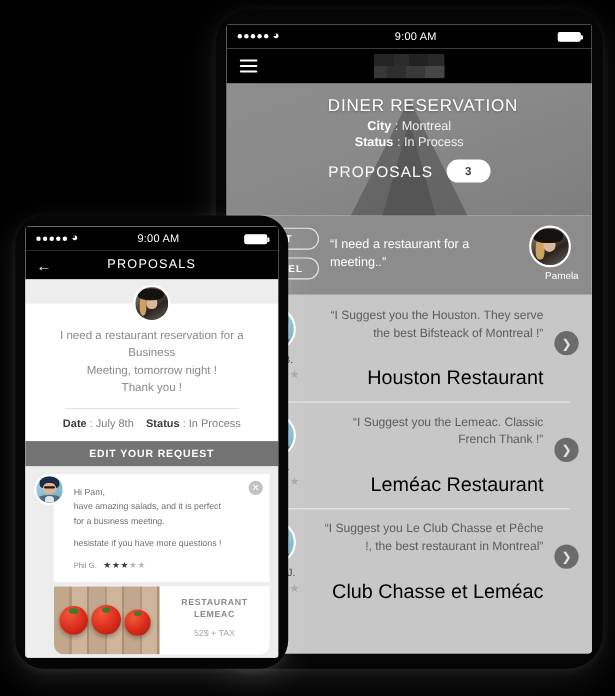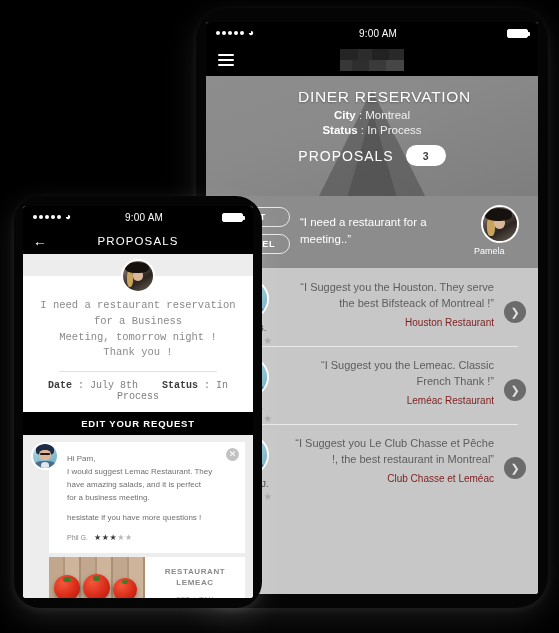--- a/index.html
+++ b/index.html
@@ -115,21 +115,21 @@
   }
   .req-btns { display:flex; flex-direction:column; gap:7px; width:72px; flex:0 0 auto;}
   .pill-btn {
     border:1.5px solid #e8e8e8; color:#fff; border-radius:11px;
     font-size:9px; letter-spacing:.9px; text-align:center;
     padding:4px 0; background:transparent; cursor:pointer; font-weight:600;
   }
   .req-quote {
     flex:1; color:#fff; font-size:11.5px; line-height:1.4;
   }
-  .req-user { width:52px; text-align:left; flex:0 0 auto; }
+  .req-user { width:52px; text-align:right; flex:0 0 auto; }
   .avatar {
     border-radius:50%; overflow:hidden; border:2px solid #fff;
     margin:0 auto; position:relative;
   }
   .avatar-pamela { width:38px; height:38px; }
   .av-pam-bg {
     position:absolute; inset:0;
     background: linear-gradient(150deg,#9a8f86 0%,#574b45 38%,#2b2420 62%,#6d6158 100%);
   }
   .av-pam-hat {
@@ -181,21 +181,21 @@
   .av-rev-collar {
     position:absolute; left:32%; bottom:0; width:36%; height:26%;
     background:#dfe6ec; border-radius:50% 50% 0 0;
   }
   .prop-name { font-size:9.5px; color:#3a3a3a; margin-top:3px; font-weight:400; }
   .prop-stars { margin-top:2px; font-size:10px; letter-spacing:.5px; color:#3a3a3a; white-space:nowrap; }
   .prop-stars .off { color:#a8a8a8; }
   .prop-mid { flex:1; padding-top:1px;text-align:right; }
   .prop-quote { font-size:11px; color:#5d5d5d; line-height:1.42; }
   .prop-rest {
-    font-size:10px; color:#7f1d1d; margin-top:6px; padding-bottom:11px;
+    font-size:18px; color:#000000; margin-top:22px; padding-bottom:11px;
   }
   .prop-arrow {
     width:22px; height:22px; border-radius:50%; background:#6b6b6b;
     color:#e2e2e2; display:flex; align-items:center; justify-content:center;
     font-size:11px; flex:0 0 auto; margin-top:22px; cursor:pointer;
   }
 
   
   .navbar-front {
     height:26px; background:#000; display:flex; align-items:center;
@@ -208,28 +208,28 @@
   }
   .f-hero {
     background:#ededed; height:22px; position:relative; flex:0 0 auto;
   }
   .f-avatar {
     position:absolute; left:50%; top:5px; transform:translateX(-50%);
     width:34px; height:34px; border-radius:50%; overflow:hidden;
     border:2px solid #fff; z-index:3;
   }
   .f-req {
-    background:#fff; padding:22px 12px 10px 12px; text-align:center; flex:0 0 auto;font-family:Liberation Mono, monospace;
+    background:#fff; padding:22px 12px 10px 12px; text-align:center; flex:0 0 auto;
   }
   .f-req-text { font-size:10.5px; color:#8a8a8a; line-height:1.5; }
   .f-divider { height:1px; background:#e0e0e0; margin:10px 24px 8px 24px; }
   .f-meta { font-size:10px; color:#7e7e7e; }
   .f-meta b { color:#3d3d3d; font-weight:700; }
   .f-edit-bar {
-    background:#000000; color:#fff; text-align:center;
+    background:#737373; color:#fff; text-align:center;
     font-size:9.5px; font-weight:700; letter-spacing:.8px;
     padding:6px 0; cursor:pointer; flex:0 0 auto;
   }
   .f-body { background:#ededed; flex:1 1 auto; padding:7px 8px 0 8px; position:relative; }
   .chat-wrap { display:flex; align-items:flex-start; position:relative; }
   .chat-av {
     width:28px; height:28px; border-radius:50%; overflow:hidden;
     border:2px solid #fff; position:relative; flex:0 0 auto; z-index:3;
     margin-right:-10px;
   }
@@ -459,21 +459,20 @@
                 <span class="av-rev-body"></span>
                 <span class="av-rev-collar"></span>
                 <span class="av-rev-hair"></span>
                 <span class="av-rev-face"></span>
                 <span class="av-rev-glass"></span>
             </div>
             <div class="chat-bubble">
               <div class="chat-close">✕</div>
               <div class="chat-p">
                 <div>Hi Pam,</div>
-                <div>I would suggest Lemac Restaurant. They</div>
                 <div>have amazing salads, and it is perfect</div>
                 <div>for a business meeting.</div>
               </div>
               <div class="chat-p">
                 <div>hesistate if you have more questions !</div>
               </div>
               <div class="chat-sign">
                 <span>Phil G.</span>
                 <span class="stars"><span>★★★</span><span class="off">★★</span></span>
               </div>

